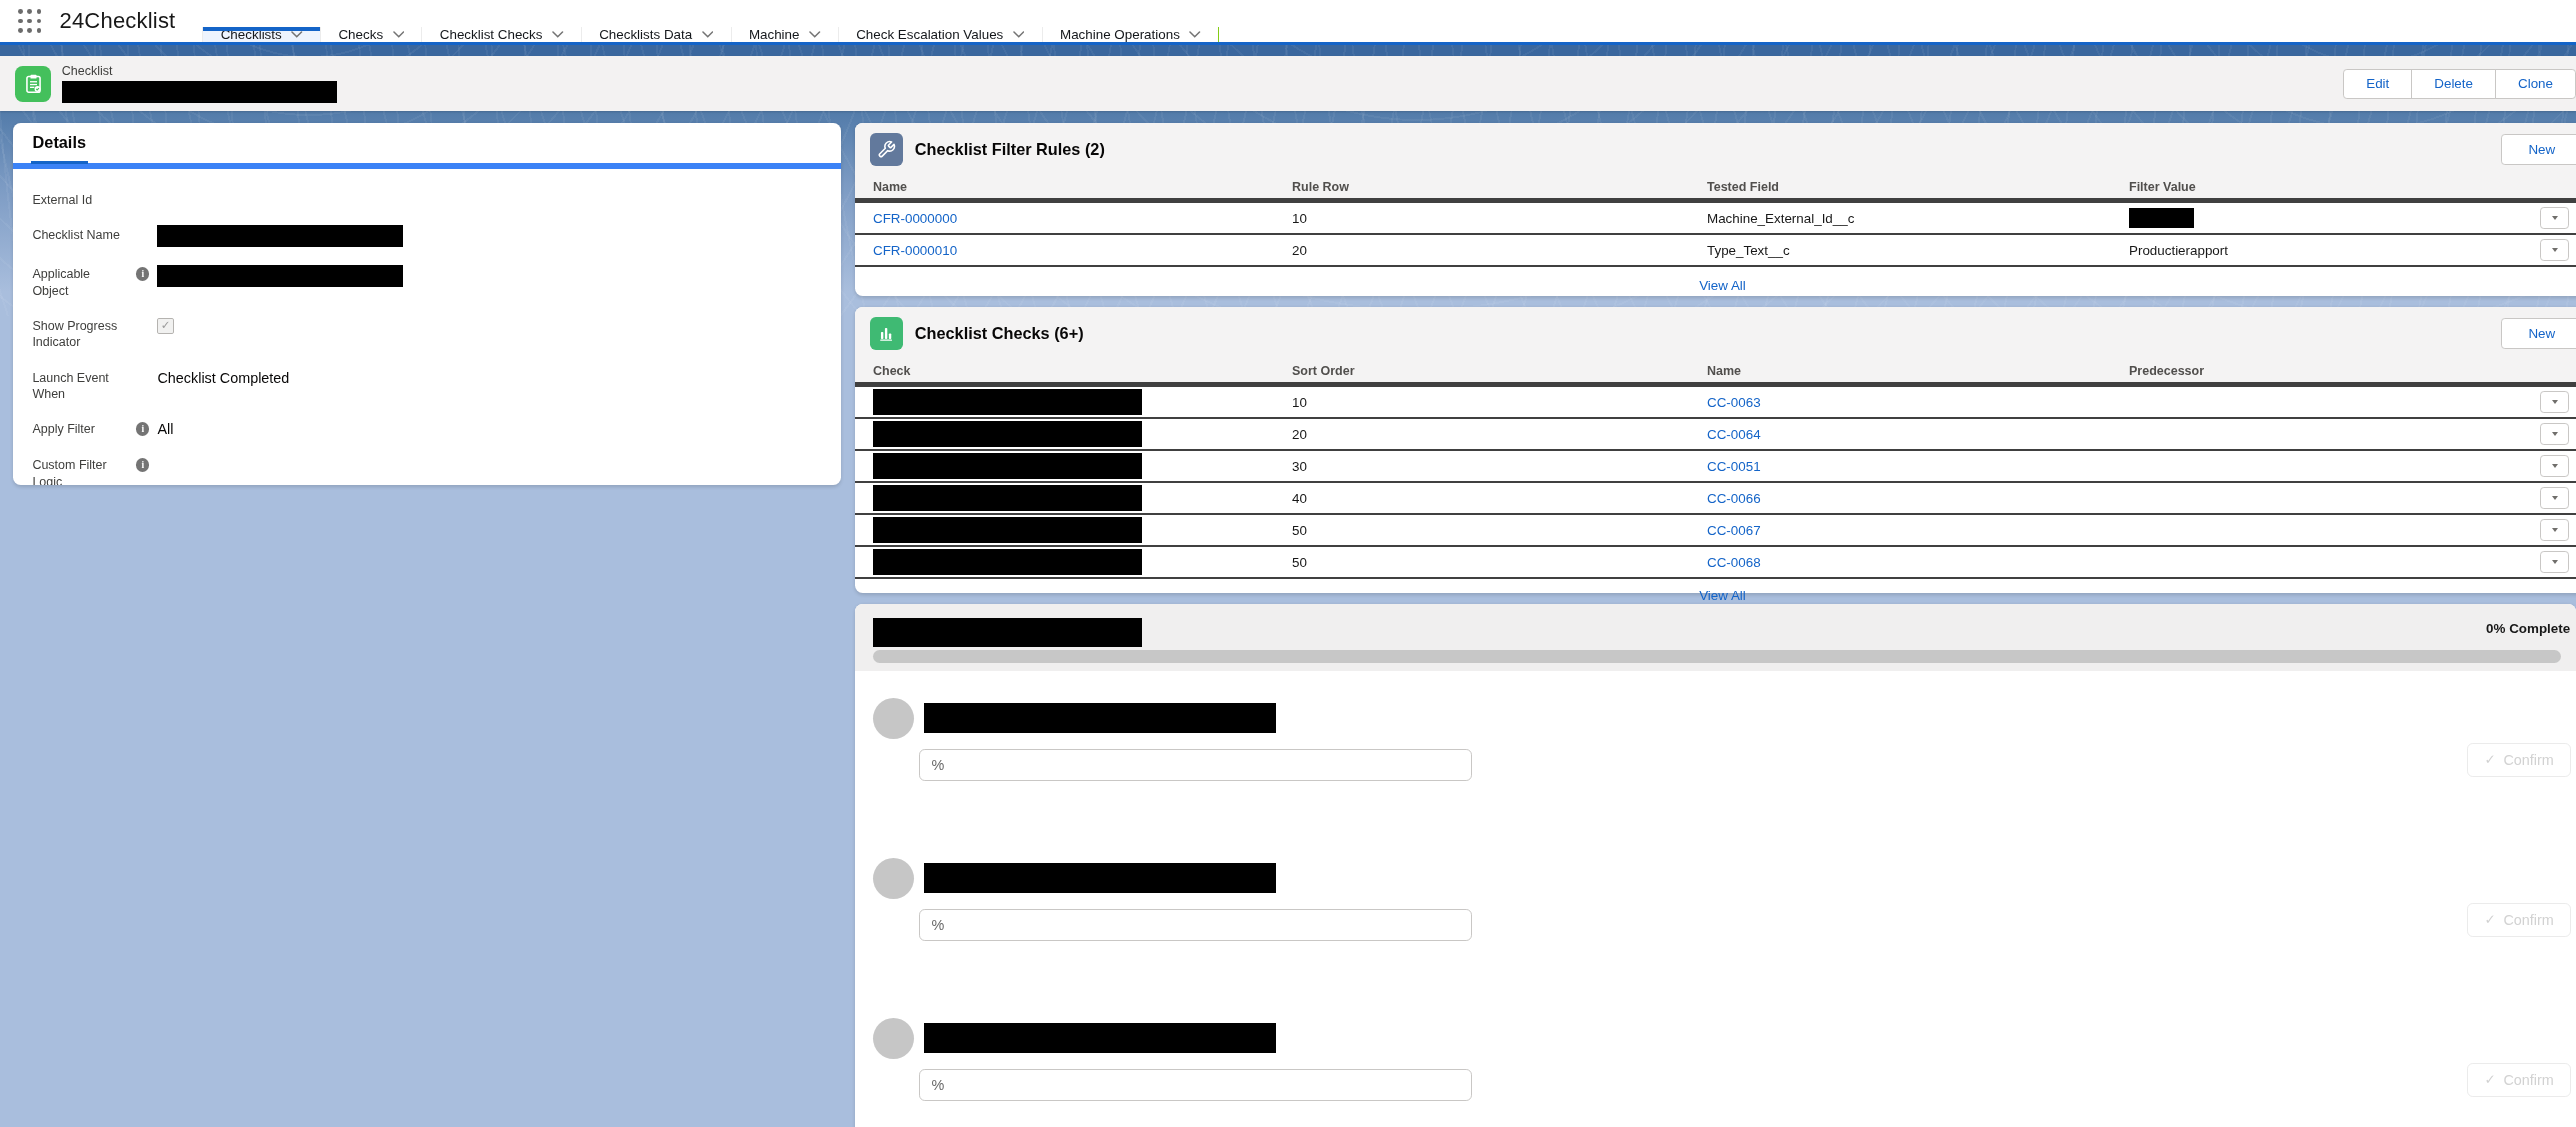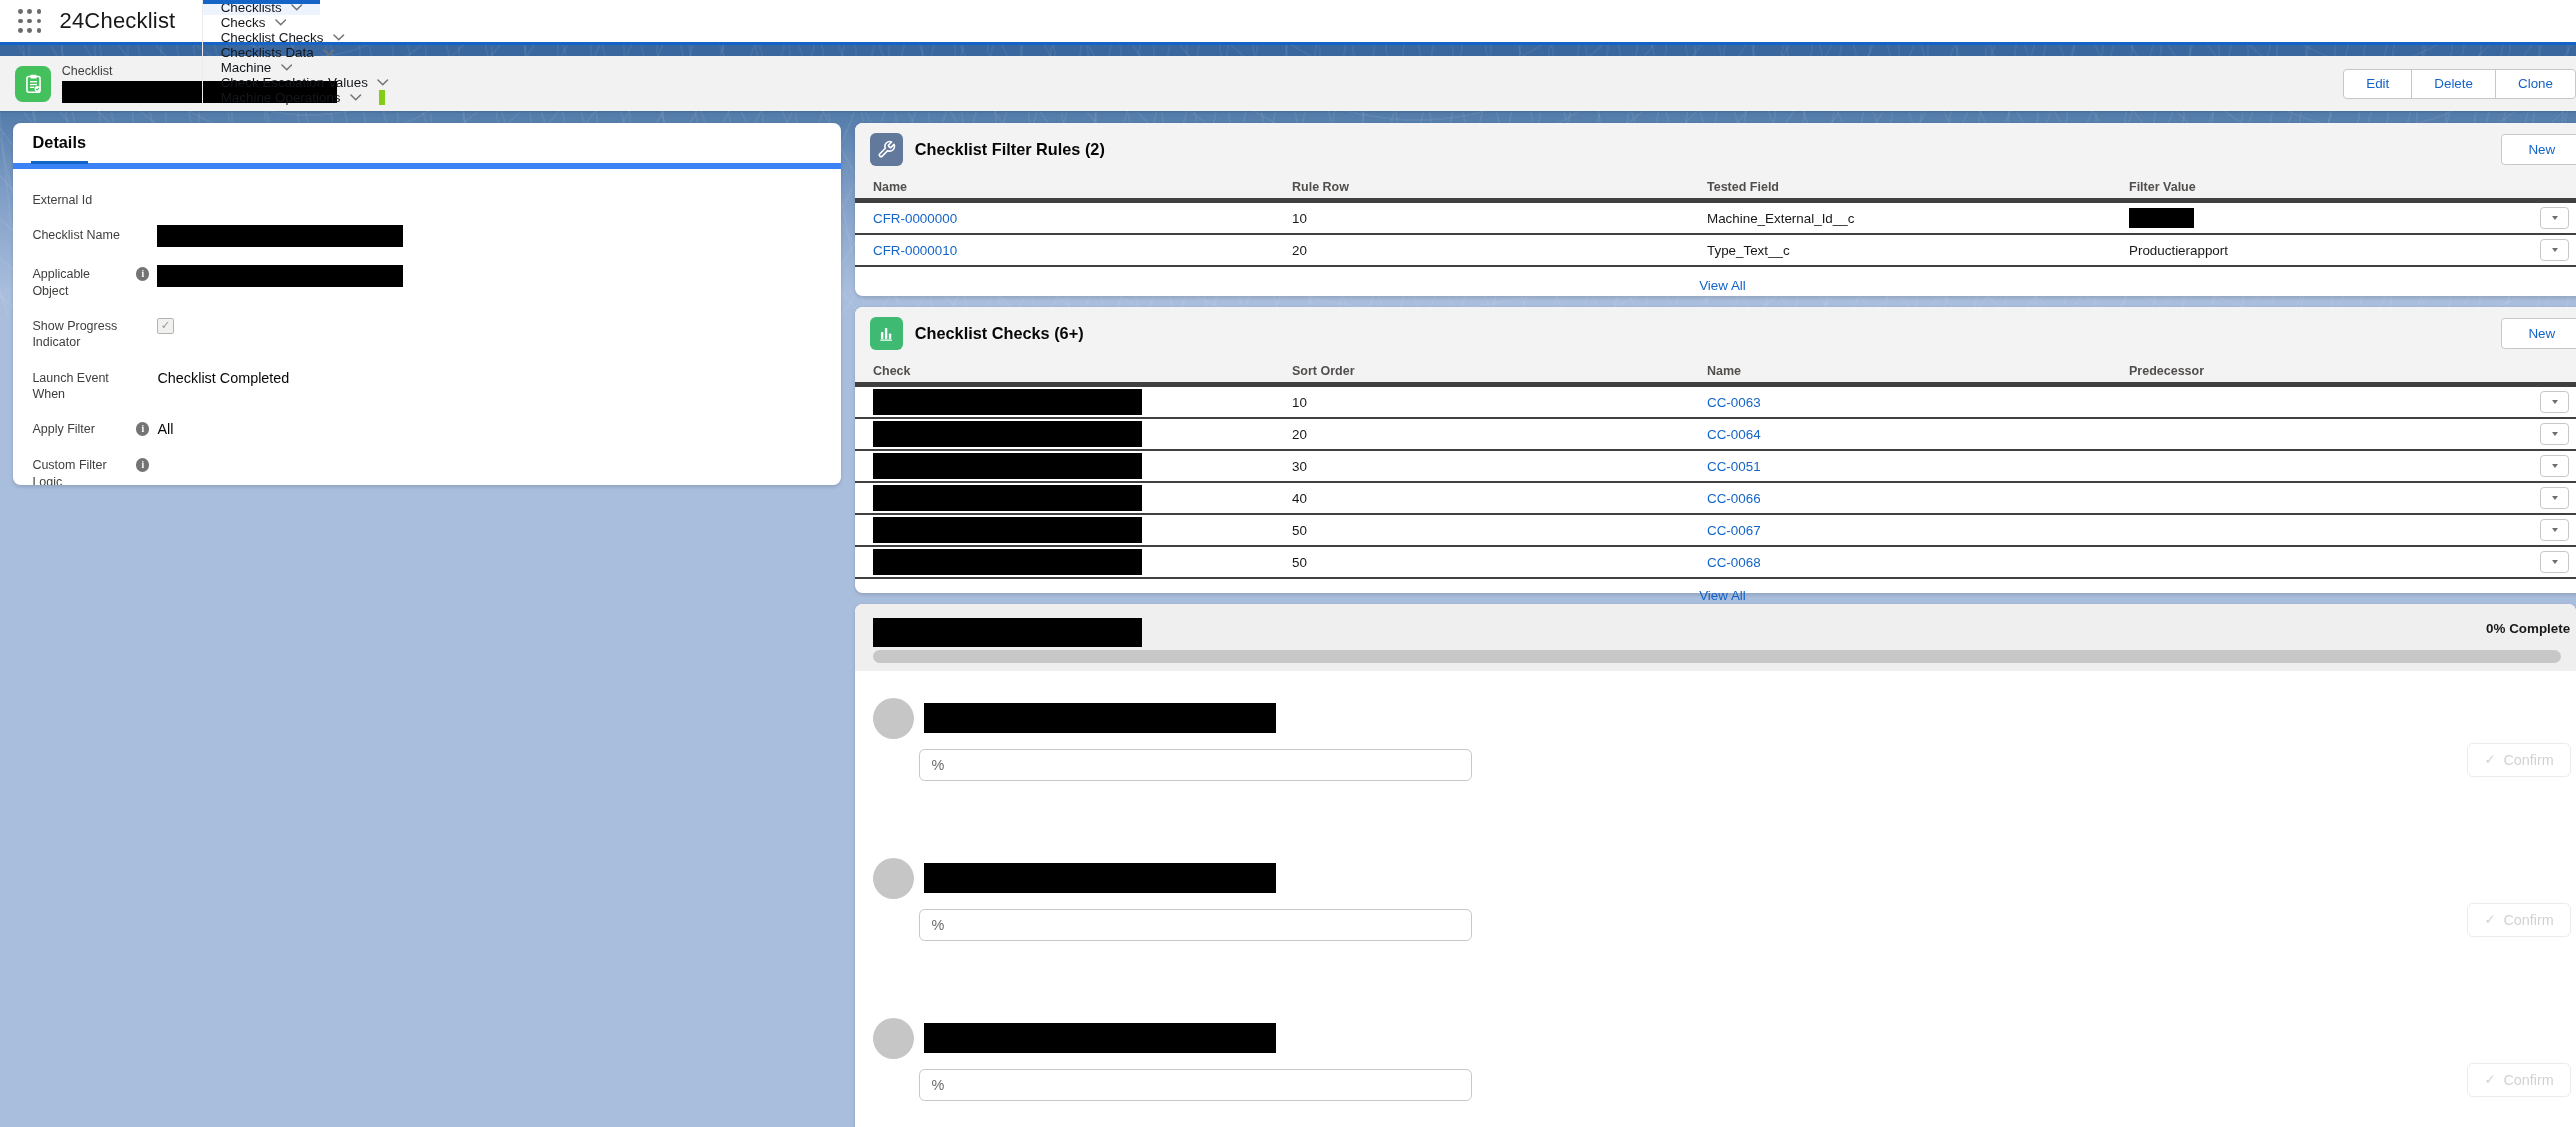--- a/index.html
+++ b/index.html
@@ -11,26 +11,26 @@
   }
   
   .global-nav{
     position:absolute;top:0;left:0;right:0;height:42px;background:#fff;
     display:flex;align-items:stretch;z-index:6;
   }
   .waffle{width:25px;height:25px;margin:8.6px 13.4px 0 17.3px;display:grid;
     grid-template-columns:repeat(3,1fr);grid-template-rows:repeat(3,1fr);gap:2.9px;cursor:pointer;}
   .waffle span{width:4.8px;height:4.8px;border-radius:50%;background:#6b6b6b;align-self:center;justify-self:center;}
   .app-name{font-size:22px;color:#181818;letter-spacing:0.2px;margin:7.7px 27px 0 3.8px;font-weight:500;white-space:nowrap;}
-  .tabs{display:flex;align-items:flex-start;flex-direction:column;}
+  .tabs{display:flex;align-items:flex-end;}
   .tab{
     display:flex;align-items:center;gap:9.6px;padding:0 17.3px;font-size:13.4px;color:#14171b;
     border-left:1px solid #ececec;position:relative;cursor:pointer;white-space:nowrap;
   }
-  .tab:last-child{border-right:6px solid #84cc16;}
+  .tab:last-child{border-right:1px solid #84cc16;}
   .tab.active{background:#eef4fe;}
   .tab.active::before{content:"";position:absolute;top:0;left:0;right:0;height:3.8px;background:#1464c8;}
   .chev{display:block;}
   
   .brand-line{position:absolute;top:42px;left:0;right:0;height:2.9px;background:#1464c8;z-index:5;}
   .hero-bg{
     position:absolute;top:45px;left:0;right:0;height:271px;z-index:0;
     background:
       repeating-radial-gradient(circle at 12% -134px, rgba(255,255,255,.055) 0 1.9px, transparent 1.9px 29px),
       repeating-radial-gradient(circle at 55% -192px, rgba(255,255,255,.05) 0 1.9px, transparent 1.9px 38px),

